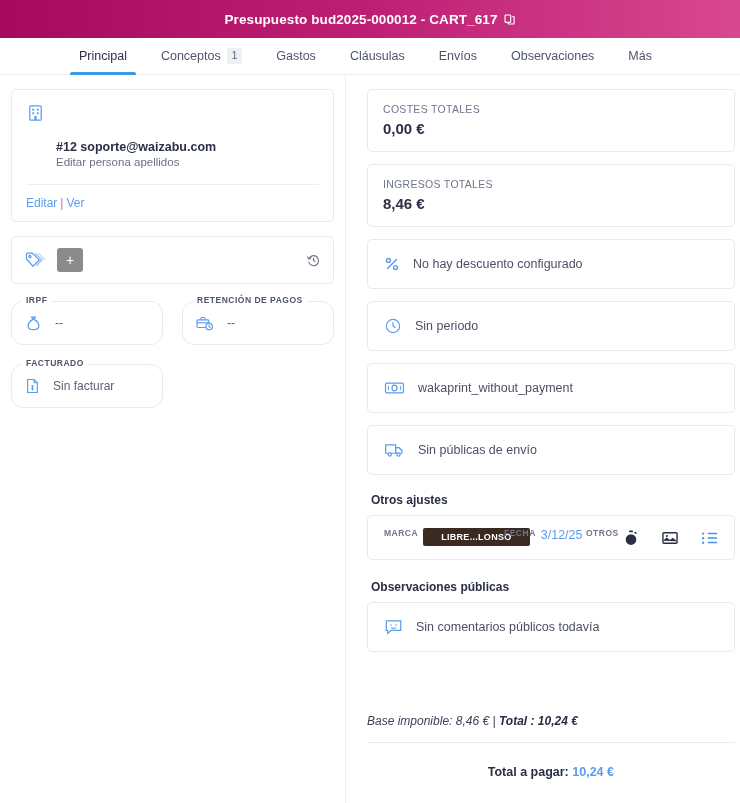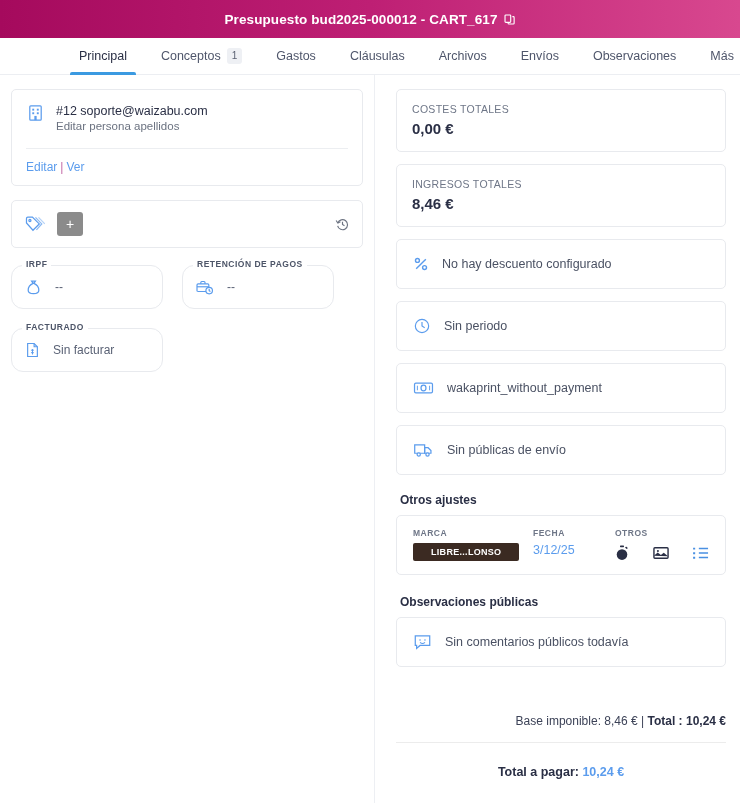--- a/index.html
+++ b/index.html
@@ -73,21 +73,21 @@
   .card {
     background: #fff;
     border: 1px solid #e8eaee;
     border-radius: 5px;
   }
 
   
   .contact-card { padding: 13px 14px 11px 14px; }
   .contact-row { display: flex; align-items: flex-start; gap: 11px; }
   .contact-text { padding-top: 1px; }
-  .contact-title { font-size: 12.5px; font-weight: normal; color: #2a2f45; }
+  .contact-title { font-size: 12.5px; font-weight: bold; color: #2a2f45; margin-top: 36px; }
   .contact-sub { font-size: 11.5px; color: #6b7280; margin-top: 2px; }
   .contact-hr { height: 1px; background: #eceef1; margin: 16px 0 11px 0; }
   .contact-links { font-size: 12px; }
   .contact-links a { color: #5b9ced; text-decoration: none; cursor: pointer; }
   .contact-links .sep { color: #c46ba8; margin: 0 3px; }
 
   
   .tag-card {
     margin-top: 14px; padding: 10px 12px;
     display: flex; align-items: center; height: 48px;
@@ -136,42 +136,43 @@
   .info-text { font-size: 12.5px; color: #4a5163; }
 
   .section-title {
     font-size: 12px; font-weight: bold; color: #2a2f45;
     margin: 6px 0 8px 4px;
   }
 
   
   .otros-card { padding: 12px 16px 13px 16px; margin-bottom: 14px; }
   .otros-grid { display: flex; align-items: flex-start; }
-  .otros-col { display: flex; flex-direction: column; gap: 5px; }
+  .otros-col { display: flex; flex-direction: row; gap: 5px; }
   .otros-col.marca { width: 120px; }
   .otros-col.fecha { width: 82px; }
   .otros-head {
     font-size: 8.5px; font-weight: bold; letter-spacing: .5px;
     color: #6e7687; text-transform: uppercase;
   }
   .marca-badge {
     background: #3b2a22; color: #ffffff;
     font-size: 9px; font-weight: bold; letter-spacing: .3px;
     padding: 4px 18px; border-radius: 2px;
     display: inline-block; width: fit-content;
     cursor: pointer;
   }
   .fecha-val { font-size: 12.5px; color: #5b9ced; cursor: pointer; }
   .otros-icons { display: flex; align-items: center; gap: 24px; padding-top: 2px; }
 
   
   .totals { margin-top: auto; padding-bottom: 6px; }
   .totals-line1 {
-    text-align: right; font-size: 12px; color: #3c4257;
+    text-align: left; font-size: 12px; color: #3c4257;
     padding: 12px 0 14px 0;
+    font-style: italic;
   }
   .totals-line1 b { color: #2a2f45; }
   .totals-hr { height: 1px; background: #ececec; }
   .totals-line2 {
     text-align: center; font-size: 12.5px; font-weight: bold;
     color: #2a2f45; padding: 22px 0 18px 0;
   }
   .totals-line2 .amount { color: #5b9ced; }
   svg { display: block; }
 </style>
@@ -194,23 +195,20 @@
   </div>
   <div class="tab">
     <span>Conceptos</span>
     <span class="tab-badge">1</span>
   </div>
   <div class="tab">
     <span>Gastos</span>
   </div>
   <div class="tab">
     <span>Cláusulas</span>
-  </div>
-  <div class="tab">
-    <span>Archivos</span>
   </div>
   <div class="tab">
     <span>Envíos</span>
   </div>
   <div class="tab">
     <span>Observaciones</span>
   </div>
   <div class="tab">
     <span>Más</span>
 

